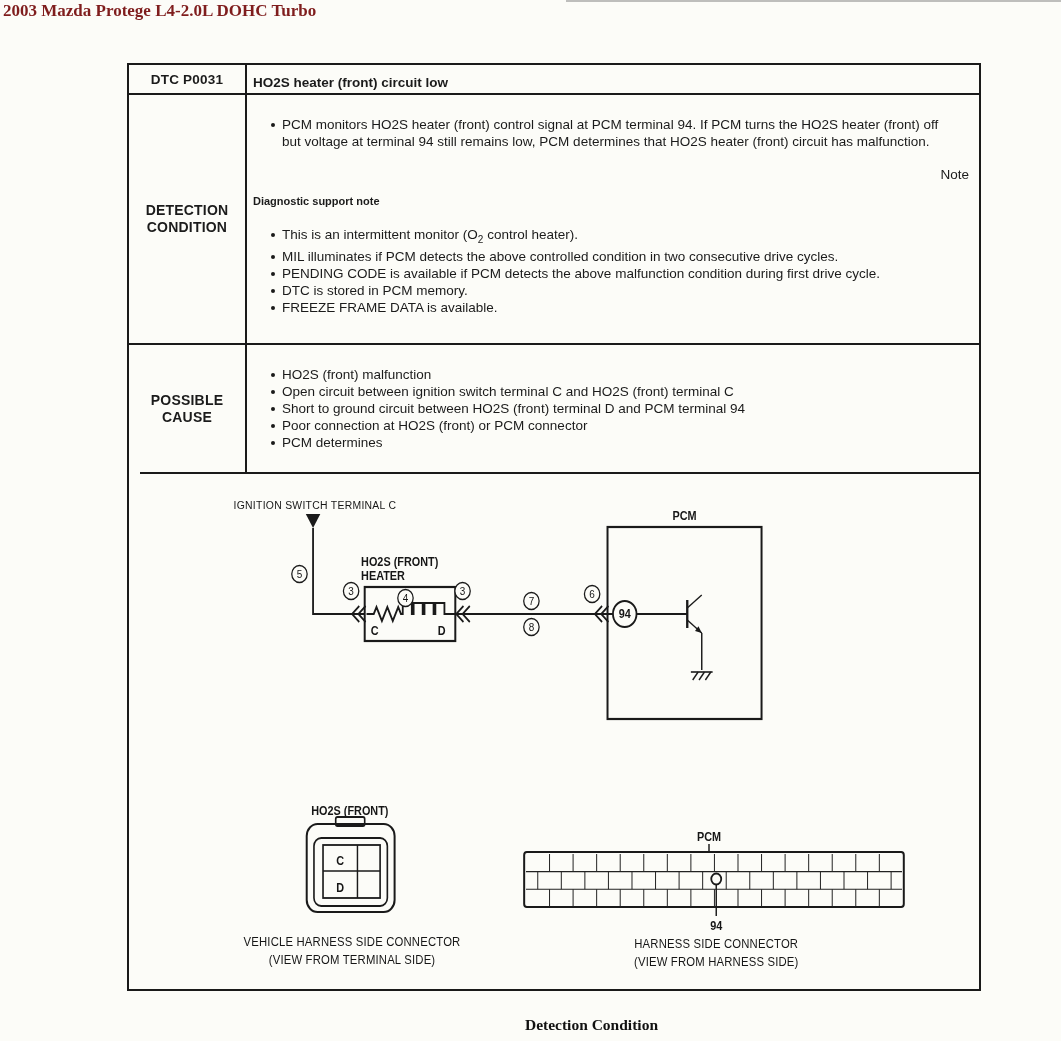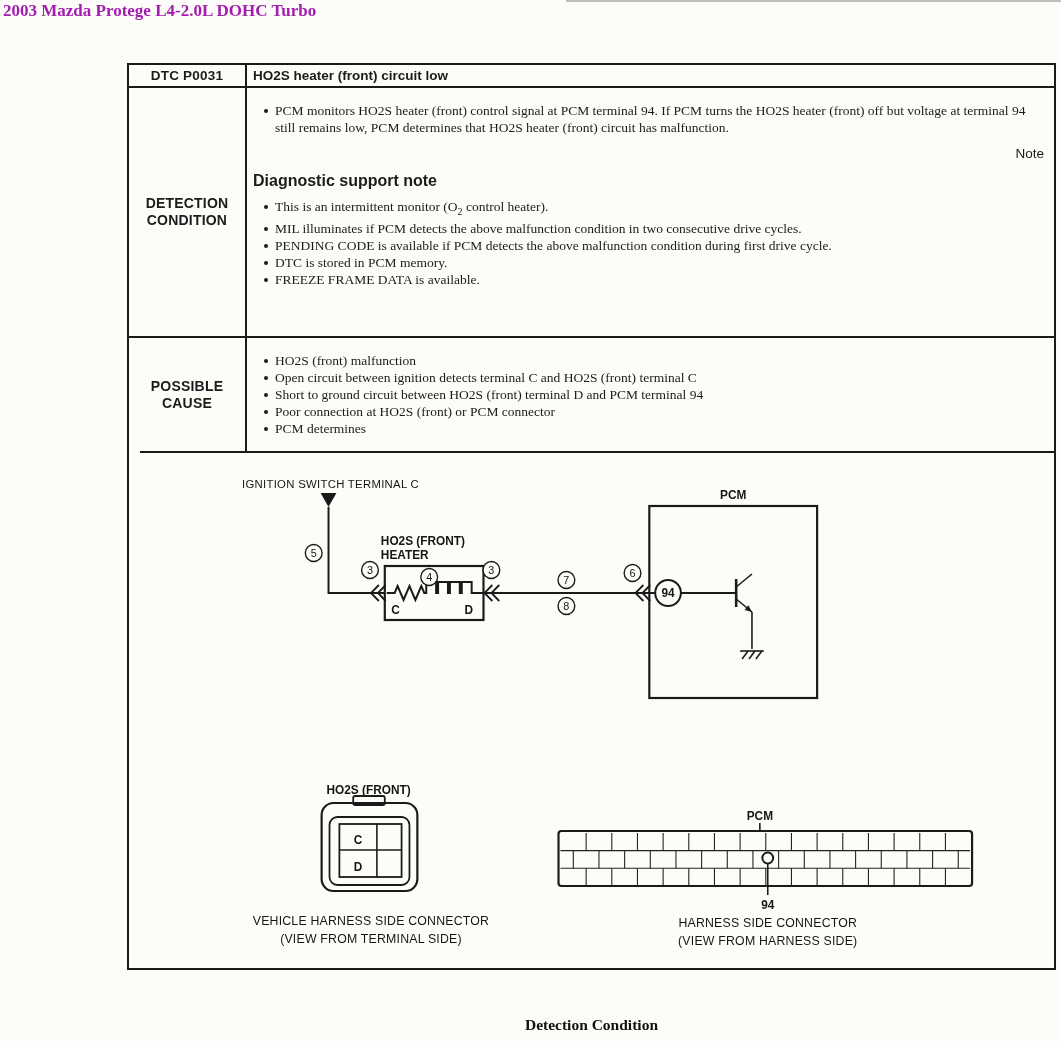--- a/index.html
+++ b/index.html
@@ -5,53 +5,53 @@
   html,body{margin:0;padding:0;}
   body{background:#e9e9e6;}
   .sheet{
     position:relative;width:1061px;height:1041px;margin:0 auto;
     background:#fcfcf8;color:#1b1b1b;
     font-family:"Liberation Sans",sans-serif;overflow:hidden;
   }
   .scan-line{position:absolute;top:0;right:0;width:495px;height:2px;background:#8a8a8a;opacity:.55;}
   .page-title{
     position:absolute;top:1px;left:3px;margin:0;
-    font-family:"Liberation Serif",serif;font-size:17px;font-weight:700;color:#a21caf;
+    font-family:"Liberation Serif",serif;font-size:17px;font-weight:700;color:#7f1d1d;
   }
   .dtc-table{
-    position:absolute;left:127px;top:63px;width:929px;
+    position:absolute;left:127px;top:63px;width:854px;
     border:2px solid #1a1a1a;box-sizing:border-box;background:transparent;
   }
   .row{display:flex;border-top:2px solid #1a1a1a;}
   .row:first-child{border-top:none;}
   .label-cell{
     flex:0 0 118px;width:118px;border-right:2px solid #1a1a1a;
     display:flex;align-items:center;justify-content:center;text-align:center;
     font-weight:700;font-size:14px;line-height:17px;padding:3px;box-sizing:border-box;
     letter-spacing:.2px;
   }
   .content-cell{flex:1;padding:5px 10px 5px 6px;font-size:13.5px;line-height:17px;box-sizing:border-box;}
   .row-header .label-cell{font-size:13.5px;padding:2px;}
-  .row-header .content-cell{font-weight:700;padding-top:2px;padding-bottom:2px;}
+  .row-header .content-cell{font-weight:700;padding-top:9px;padding-bottom:2px;}
   .row-detection{min-height:248px;}
   .row-cause{min-height:106px;}
   .row-diagram{display:block;position:relative;height:515px;margin-left:11px;}
 
-  ul.bullets{list-style:none;margin:9px;padding:0;font-family:Liberation Serif, serif;}
+  ul.bullets{list-style:none;margin:16px;padding:0;}
   ul.bullets li{position:relative;padding-left:13px;margin:0;}
   ul.bullets li::before{
     content:"";position:absolute;left:2px;top:7px;width:4px;height:4px;
     background:#1a1a1a;border-radius:50%;
   }
   .lv1{margin:2px 0 10px 8px;}
   .lv2{margin:0;}
   .lv0{margin:2px 0 0 2px;}
   .note-block{margin:0 0 10px 38px;}
   .note-label{margin-bottom:2px;text-align:right;}
-  .support-heading{font-weight:700;font-size:16px;margin:10px 0 4px 0;}
+  .support-heading{font-weight:700;font-size:11px;margin:10px 0 4px 0;}
   .sub{font-size:10px;}
 
   .caption{
     position:absolute;left:127px;top:1016px;width:929px;text-align:center;
     font-family:"Liberation Serif",serif;font-size:15.5px;font-weight:700;color:#111;
   }
 
   .diagram-svg{position:absolute;left:0;top:0;width:100%;height:100%;}
   .diagram-svg text{font-family:"Liberation Sans",sans-serif;fill:#161616;}
   .wire{fill:none;stroke:#1a1a1a;stroke-width:2;}
@@ -87,34 +87,34 @@
       <div class="content-cell">
         <ul class="bullets lv1">
           <li>PCM monitors HO2S heater (front) control signal at PCM terminal 94. If PCM turns the HO2S heater (front) off but voltage at terminal 94 still remains low, PCM determines that HO2S heater (front) circuit has malfunction.</li>
         </ul>
         <div class="note-block">
           <div class="note-label">Note</div>
         </div>
         <div class="support-heading">Diagnostic support note</div>
         <ul class="bullets lv0">
           <li><span>This is an intermittent monitor (O</span><sub class="sub">2</sub><span> control heater).</span></li>
-          <li>MIL illuminates if PCM detects the above malfunction condition in two consecutive drive cycles.</li>
+          <li>MIL illuminates if PCM detects the above controlled condition in two consecutive drive cycles.</li>
           <li>PENDING CODE is available if PCM detects the above malfunction condition during first drive cycle.</li>
           <li>DTC is stored in PCM memory.</li>
           <li>FREEZE FRAME DATA is available.</li>
         </ul>
       </div>
     </div>
 
     <div class="row row-cause">
       <div class="label-cell">POSSIBLE CAUSE</div>
       <div class="content-cell">
         <ul class="bullets lv1">
           <li>HO2S (front) malfunction</li>
-          <li>Open circuit between ignition detects terminal C and HO2S (front) terminal C</li>
+          <li>Open circuit between ignition switch terminal C and HO2S (front) terminal C</li>
           <li>Short to ground circuit between HO2S (front) terminal D and PCM terminal 94</li>
           <li>Poor connection at HO2S (front) or PCM connector</li>
           <li>PCM determines</li>
         </ul>
       </div>
     </div>
 
     <div class="row row-diagram">
       <svg class="diagram-svg" viewBox="0 0 926 515" preserveAspectRatio="none">
 

